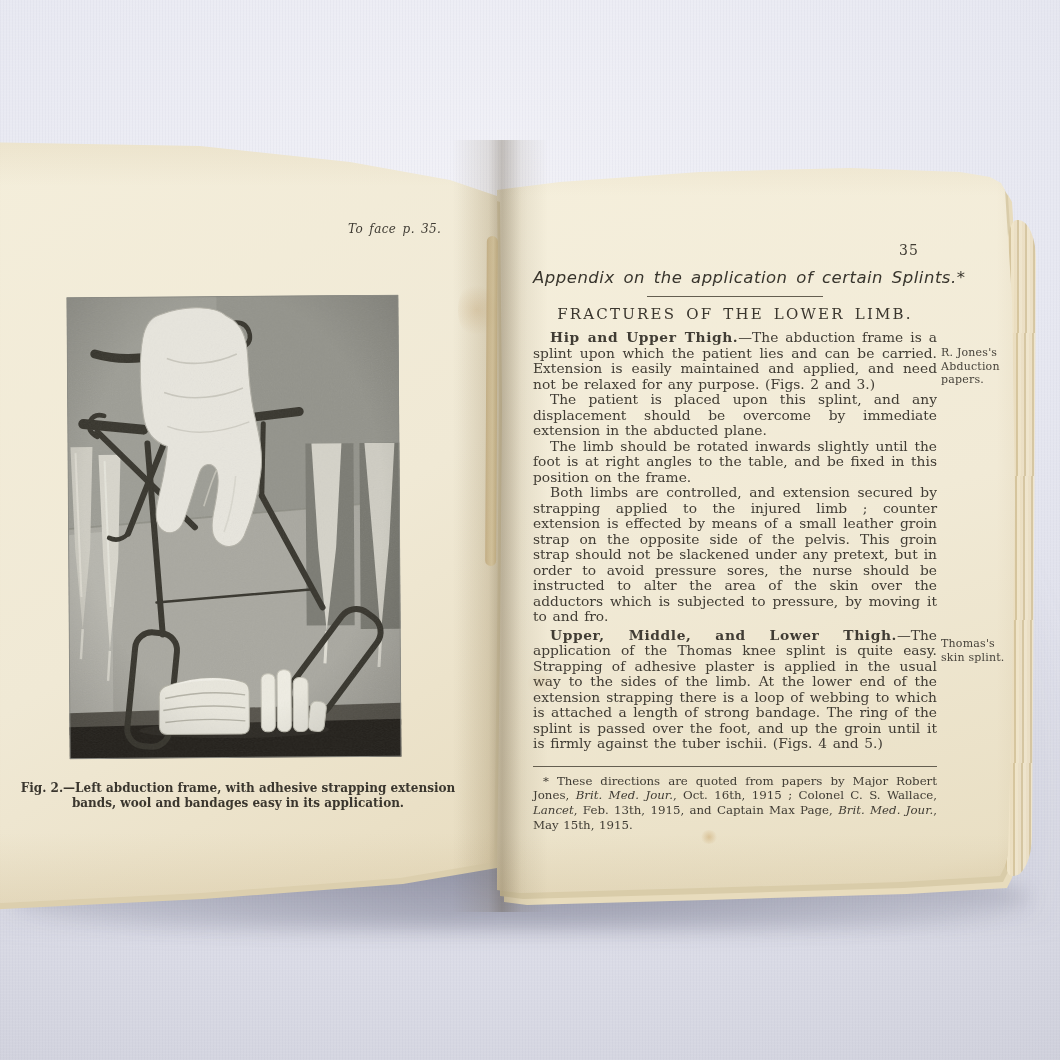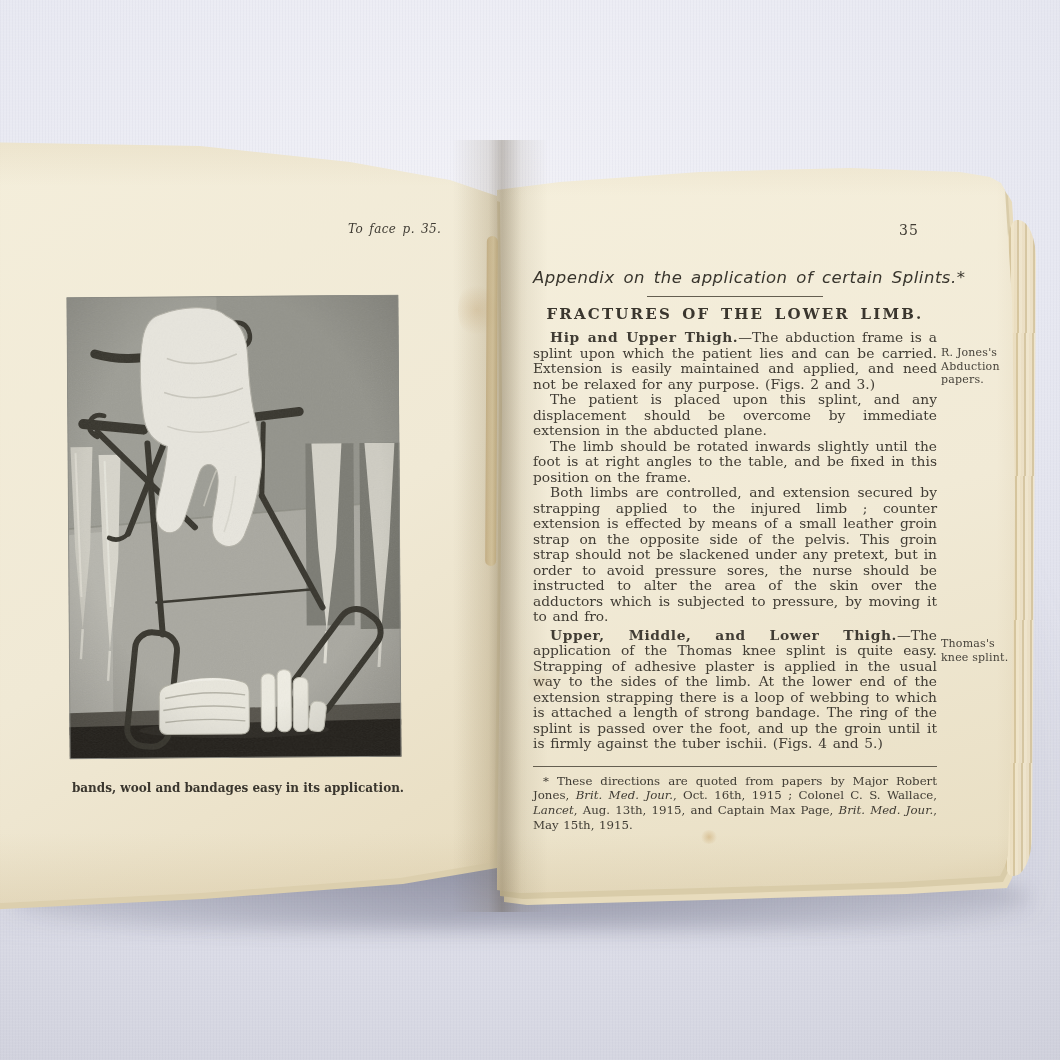--- a/index.html
+++ b/index.html
@@ -40,29 +40,29 @@
   }
   .right-page{
     position:absolute;left:495px;top:150px;width:545px;height:760px;
     background:linear-gradient(165deg,#f5efdc 0%,#f1ead6 50%,#e9dfc4 92%,#e2d5b5 100%);
   }
   .page-tint{position:absolute;inset:0;pointer-events:none;
     background:
       linear-gradient(180deg, rgba(168,138,80,.10) 0, rgba(0,0,0,0) 6%, rgba(0,0,0,0) 90%, rgba(168,138,80,.15) 100%),
       linear-gradient(90deg, rgba(140,110,60,.12) 0, rgba(0,0,0,0) 6%, rgba(0,0,0,0) 92%, rgba(168,138,80,.15) 100%);
   }
-  .page-number{position:absolute;left:404px;top:72px;font-size:14px;letter-spacing:1px;color:#403c34;}
+  .page-number{position:absolute;left:404px;top:92px;font-size:14px;letter-spacing:1px;color:#403c34;}
   .right-column{position:absolute;left:38px;top:118px;width:404px;color:#403c34;}
   .appendix-title{
     font-family:"DejaVu Sans", sans-serif;font-style:italic;font-size:16.5px;
     letter-spacing:.5px;word-spacing:3px;text-align:center;color:#38352d;white-space:nowrap;
   }
   .title-rule{width:176px;border:0;border-top:1.2px solid #645e50;margin:9px auto 8px;}
   .section-heading{
-    font-weight:700;font-size:15px;letter-spacing:2.2px;word-spacing:3px;text-align:center;
+    font-weight:400;font-size:15px;letter-spacing:2.2px;word-spacing:3px;text-align:center;
     margin:0 0 7px 0;color:#3a362e;white-space:nowrap;
   }
   .body-text{font-size:13.8px;line-height:15.5px;word-spacing:1.3px;text-align:justify;}
   .par{margin:0;text-indent:17px;}
   .lead-par{margin-top:3px;}
   .lead{letter-spacing:.6px;}
   .footnote{
     margin:14px 0 0 0;padding-top:7px;border-top:1px solid #645e50;
     font-size:11.8px;line-height:14.8px;text-align:justify;word-spacing:.8px;text-indent:10px;
   }
@@ -126,26 +126,26 @@
     <hr class="title-rule">
     <div class="section-heading">FRACTURES OF THE LOWER LIMB.</div>
 
     <div class="body-text">
       <p class="par lead-par"><b class="lead">Hip and Upper Thigh.</b><span>—The abduction frame is a splint upon which the patient lies and can be carried. Extension is easily maintained and applied, and need not be relaxed for any purpose.  (Figs. 2 and 3.)</span></p>
       <p class="par"><span>The patient is placed upon this splint, and any displacement should be overcome by immediate extension in the abducted plane.</span></p>
       <p class="par"><span>The limb should be rotated inwards slightly until the foot is at right angles to the table, and be fixed in this position on the frame.</span></p>
       <p class="par"><span>Both limbs are controlled, and extension secured by strapping applied to the injured limb ; counter extension is effected by means of a small leather groin strap on the opposite side of the pelvis.  This groin strap should not be slackened under any pretext, but in order to avoid pressure sores, the nurse should be instructed to alter the area of the skin over the adductors which is subjected to pressure, by moving it to and fro.</span></p>
       <p class="par lead-par"><b class="lead">Upper, Middle, and Lower Thigh.</b><span>—The application of the Thomas knee splint is quite easy.  Strapping of adhesive plaster is applied in the usual way to the sides of the limb.  At the lower end of the extension strapping there is a loop of webbing to which is attached a length of strong bandage.  The ring of the splint is passed over the foot, and up the groin until it is firmly against the tuber ischii.  (Figs. 4 and 5.)</span></p>
 
-      <p class="footnote"><span>* These directions are quoted from papers by Major Robert Jones, </span><i>Brit. Med. Jour.</i><span>, Oct. 16th, 1915 ; Colonel C. S. Wallace, </span><i>Lancet</i><span>, Aug. 13th, 1915, and Captain Max Page, </span><i>Brit. Med. Jour.</i><span>, May 15th, 1915.</span></p>
+      <p class="footnote"><span>* These directions are quoted from papers by Major Robert Jones, </span><i>Brit. Med. Jour.</i><span>, Oct. 16th, 1915 ; Colonel C. S. Wallace, </span><i>Lancet</i><span>, Feb. 13th, 1915, and Captain Max Page, </span><i>Brit. Med. Jour.</i><span>, May 15th, 1915.</span></p>
     </div>
   </div>
 
   <div class="margin-note margin-note-1">R. Jones's Abduction papers.</div>
-  <div class="margin-note margin-note-2">Thomas's knee splint.</div>
+  <div class="margin-note margin-note-2">Thomas's skin splint.</div>
 
   <div class="stain" style="left:205px;top:680px;width:18px;height:14px;background:radial-gradient(circle, rgba(190,145,75,.38), rgba(190,145,75,0) 70%);"></div>
   <div class="stain" style="left:30px;top:520px;width:34px;height:26px;background:radial-gradient(circle, rgba(180,140,80,.14), rgba(180,140,80,0) 70%);"></div>
 </div>
 
 <div class="left-page-under left-clip"></div>
 <div class="left-page left-clip">
   <div class="page-tint"></div>
   <div class="plate-note">To face p. 35.</div>
 
@@ -237,20 +237,21 @@
       <rect x="224" y="382" width="15" height="54" rx="6" fill="#eae8de" stroke="#c3c1b5" stroke-width="1"></rect>
       <rect x="240" y="406" width="16" height="30" rx="6" fill="#e7e5db" stroke="#c3c1b5" stroke-width="1" transform="rotate(7 248 421)"></rect>
     </g>
 
     <rect width="332" height="462" fill="url(#vig)"></rect>
     <rect width="332" height="462" filter="url(#grain)" opacity=".5"></rect>
     <rect x="0.5" y="0.5" width="331" height="461" fill="none" stroke="#8b8b84" stroke-width="1"></rect>
   </svg>
 
   <div class="figure-caption">
+    <div>Fig. 2.—Left abduction frame, with adhesive strapping extension</div>
     <div>bands, wool and bandages easy in its application.</div>
   </div>
 
   <div class="stain" style="left:488px;top:140px;width:38px;height:60px;background:radial-gradient(circle, rgba(185,140,75,.22), rgba(185,140,75,0) 70%);"></div>
 </div>
 
 <div class="gutter-curl"></div>
 <div class="gutter-shadow"></div>
 
 </body></html>

